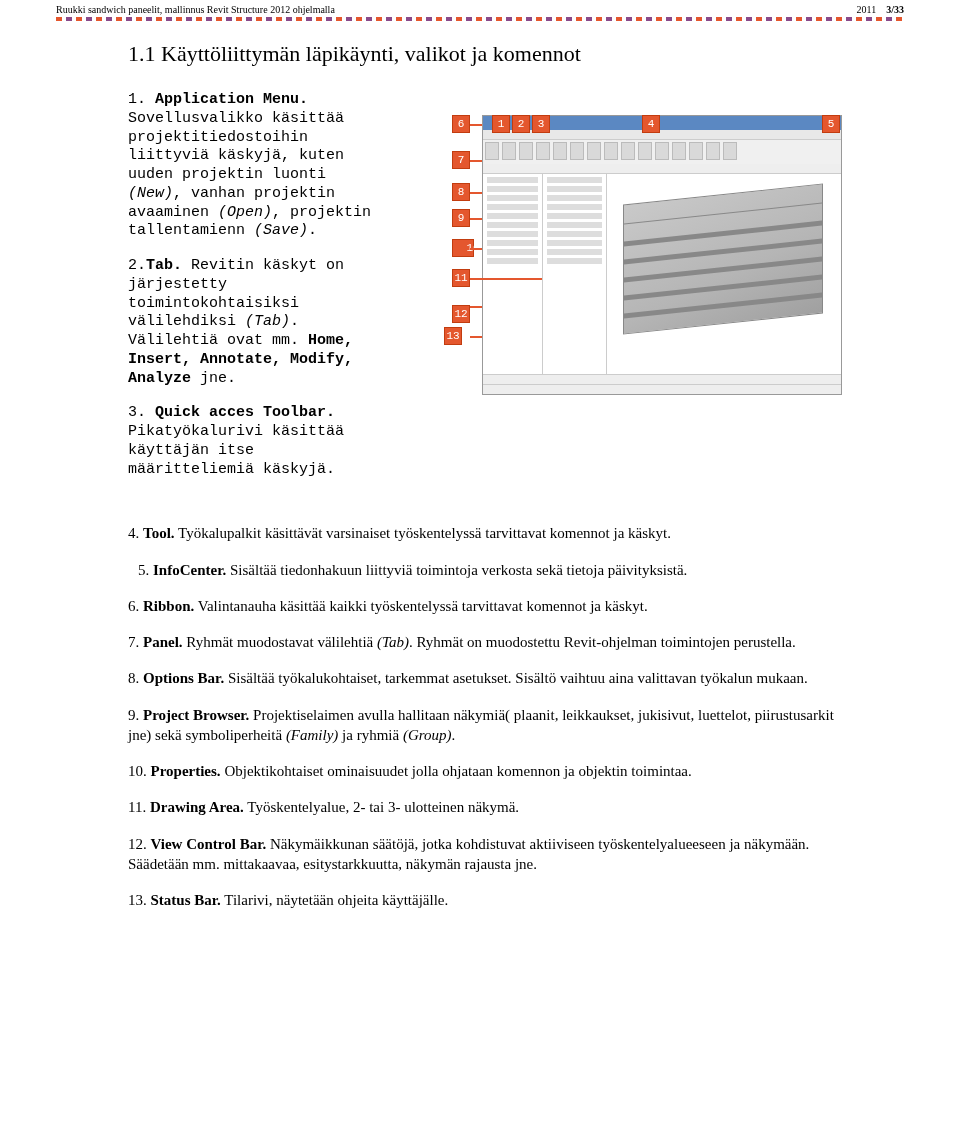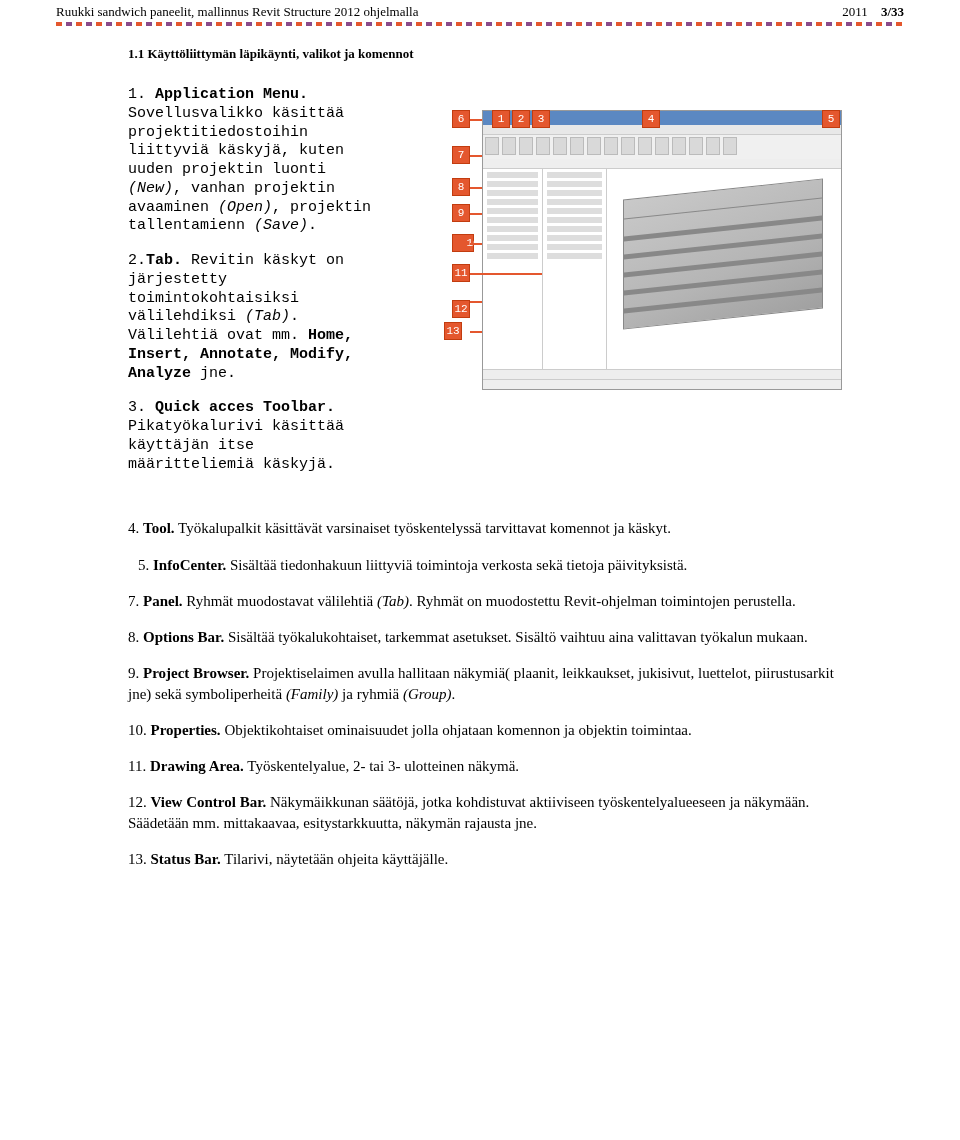--- a/index.html
+++ b/index.html
@@ -9,40 +9,39 @@
     color: #000;
     background: #fff;
     width: 960px;
     margin: 0 auto;
     padding: 0 0 40px 0;
   }
   .header-bar {
     display: flex;
     justify-content: space-between;
     padding: 4px 56px 2px 56px;
-    font-size: 13px;
+    font-size: 10px;
   }
   .divider {
     height: 4px;
     margin: 0 56px 20px 56px;
     background: repeating-linear-gradient(
       to right,
       #e4572e 0, #e4572e 6px,
       transparent 6px, transparent 10px,
       #8a4a8a 10px, #8a4a8a 16px,
       transparent 16px, transparent 20px
     );
   }
   .content {
     padding: 0 100px 0 128px;
   }
   .h2 {
-    font-size: 13px;
+    font-size: 22px;
     margin-bottom: 24px;
-    font-weight: bold;
   }
   .two-col {
     display: flex;
     gap: 24px;
     margin-bottom: 28px;
     font-family: Liberation Mono, monospace;
   }
   .left-col {
     width: 260px;
     flex-shrink: 0;
@@ -222,20 +221,21 @@
         <div class="callout-line" style="left:58px;top:187px;width:72px;"></div>
         <div class="callout-line" style="left:58px;top:215px;width:12px;"></div>
         <div class="callout-line" style="left:58px;top:245px;width:12px;"></div>
       </div>
     </div>
   </div>
 
   <div class="body-text">
     <p><span>4. </span><b>Tool.</b><span> Työkalupalkit käsittävät varsinaiset työskentelyssä tarvittavat komennot ja käskyt.</span></p>
     <p class="lead"><span>5. </span><b>InfoCenter.</b><span> Sisältää tiedonhakuun liittyviä toimintoja verkosta sekä tietoja päivityksistä.</span></p>
+    <p><span>6. </span><b>Ribbon.</b><span> Valintanauha käsittää kaikki työskentelyssä tarvittavat komennot ja käskyt.</span></p>
     <p><span>7. </span><b>Panel.</b><span> Ryhmät muodostavat välilehtiä </span><i>(Tab)</i><span>. Ryhmät on muodostettu Revit-ohjelman toimintojen perustella.</span></p>
     <p><span>8. </span><b>Options Bar.</b><span> Sisältää työkalukohtaiset, tarkemmat asetukset. Sisältö vaihtuu aina valittavan työkalun mukaan.</span></p>
     <p><span>9. </span><b>Project Browser.</b><span> Projektiselaimen avulla hallitaan näkymiä( plaanit, leikkaukset, jukisivut, luettelot, piirustusarkit jne) sekä symboliperheitä </span><i>(Family)</i><span> ja ryhmiä </span><i>(Group)</i><span>.</span></p>
     <p><span>10. </span><b>Properties.</b><span> Objektikohtaiset ominaisuudet jolla ohjataan komennon ja objektin toimintaa.</span></p>
     <p><span>11. </span><b>Drawing Area.</b><span> Työskentelyalue, 2- tai 3- ulotteinen näkymä.</span></p>
     <p><span>12. </span><b>View Control Bar.</b><span> Näkymäikkunan säätöjä, jotka kohdistuvat aktiiviseen työskentelyalueeseen ja näkymään. Säädetään mm. mittakaavaa, esitystarkkuutta, näkymän rajausta jne.</span></p>
     <p><span>13. </span><b>Status Bar.</b><span> Tilarivi, näytetään ohjeita käyttäjälle.</span></p>
   </div>
 
 </div>

